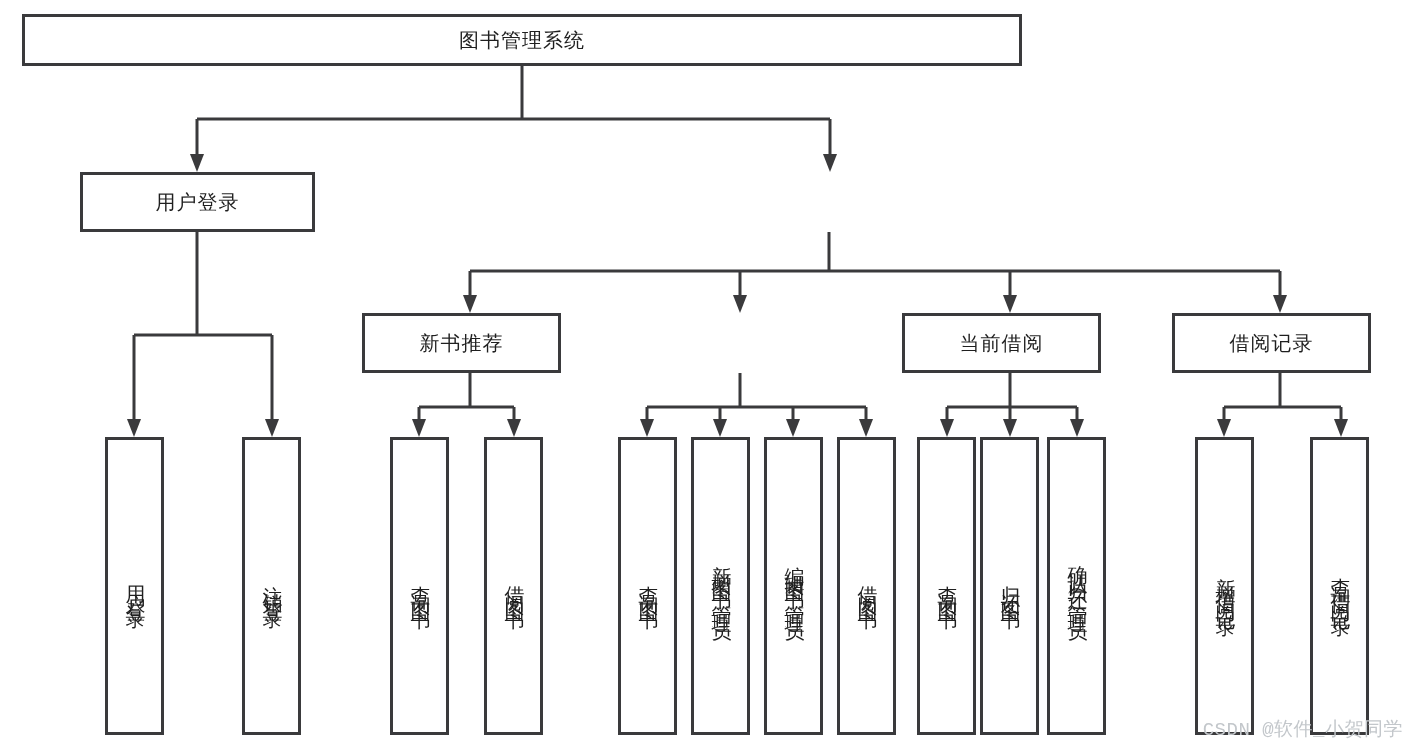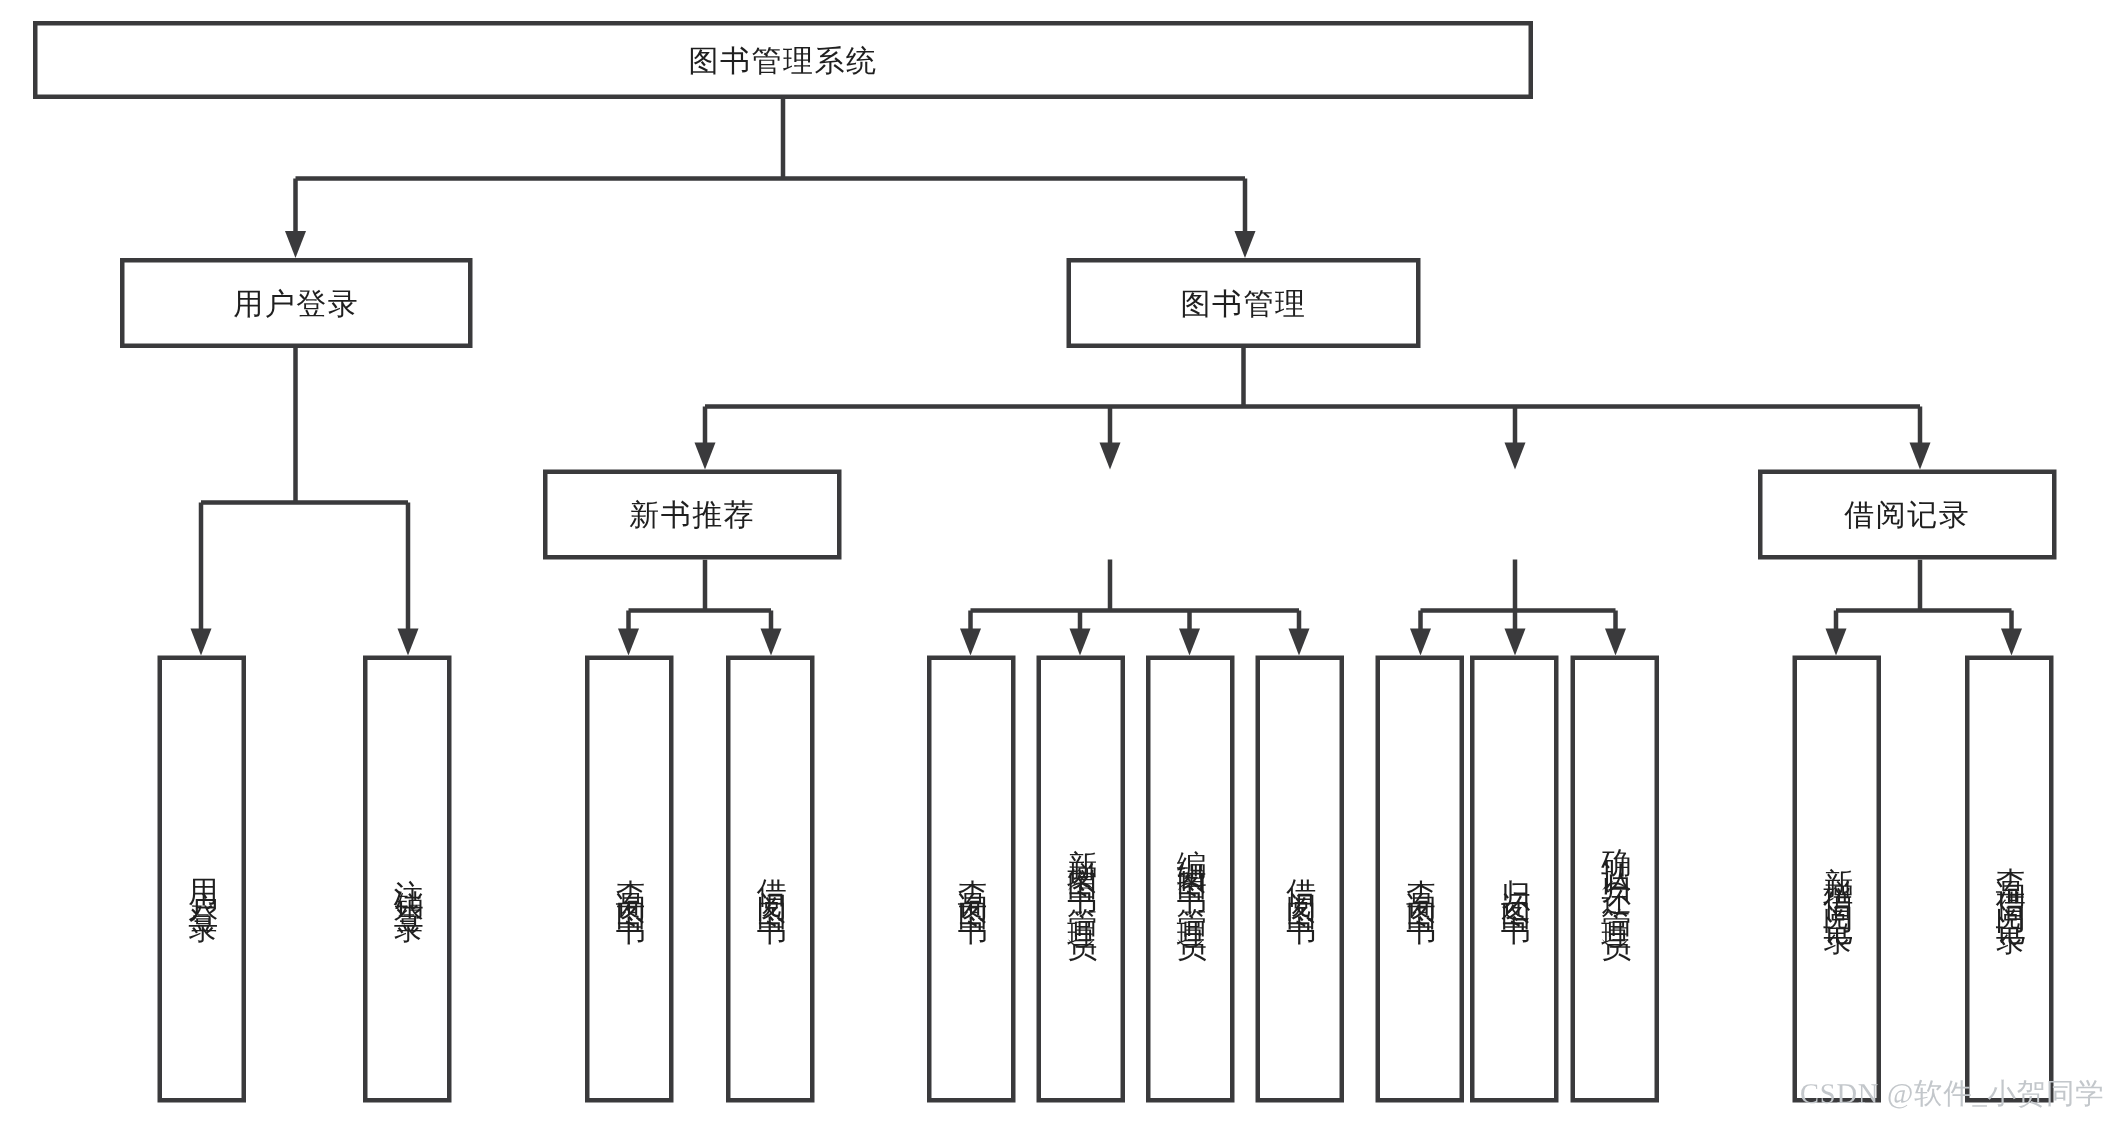--- a/index.html
+++ b/index.html
@@ -6,21 +6,21 @@
     --line:#3a3a3c;
     --text:#1f1f1f;
     --watermark:#c3c7cb;
   }
   html,body{margin:0;padding:0;background:#fff;}
   .canvas{
     position:relative;
     width:1405px;height:747px;
     background:#ffffff;
     overflow:hidden;
-    font-family:Liberation Serif, serif;
+    font-family:Liberation Mono, monospace;
   }
   .wires{
     position:absolute;left:0;top:0;width:1405px;height:747px;
     pointer-events:none;
   }
   .wires path{stroke:var(--line);stroke-width:3;fill:none;}
   .wires polygon{fill:var(--line);stroke:none;}
   .box{
     position:absolute;
     box-sizing:border-box;
@@ -101,26 +101,26 @@
     </g>
   </svg>
 
   <div class="box h" style="left:22px;top:14px;width:1000px;height:52px">
     <span>图书管理系统</span>
   </div>
 
   <div class="box h lvl2" style="left:80px;width:235px">
     <span>用户登录</span>
   </div>
-  <div class="box h lvl2" style="left:711px;width:236px">
-    <span>图书管理</span>
-  </div>
 
   <div class="box h lvl3" style="left:362px">
     <span>新书推荐</span>
+  </div>
+  <div class="box h lvl3" style="left:902px">
+    <span>当前借阅</span>
   </div>
   <div class="box h lvl3" style="left:1172px">
     <span>借阅记录</span>
   </div>
 
   <div class="box v" style="left:105px">
     <span>用户登录</span>
   </div>
   <div class="box v" style="left:242px">
     <span>注销登录</span>

